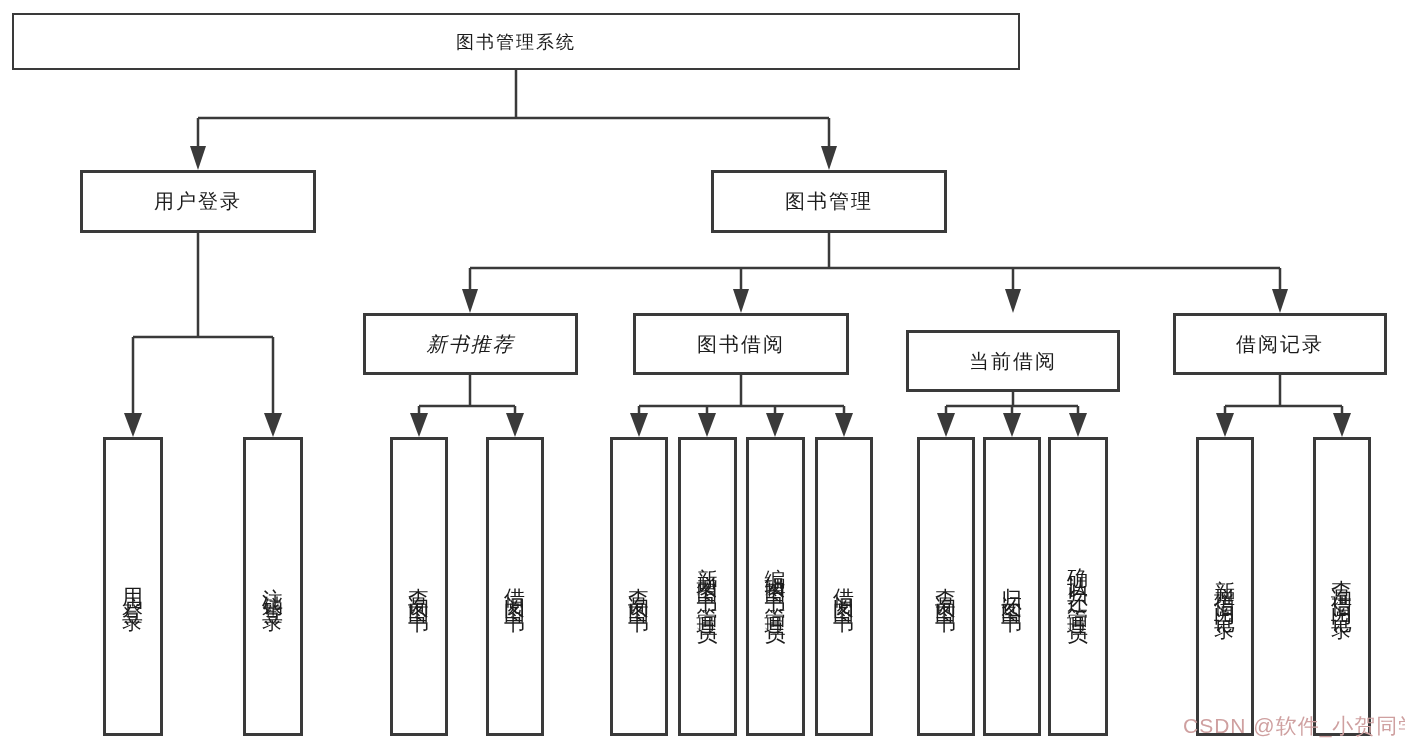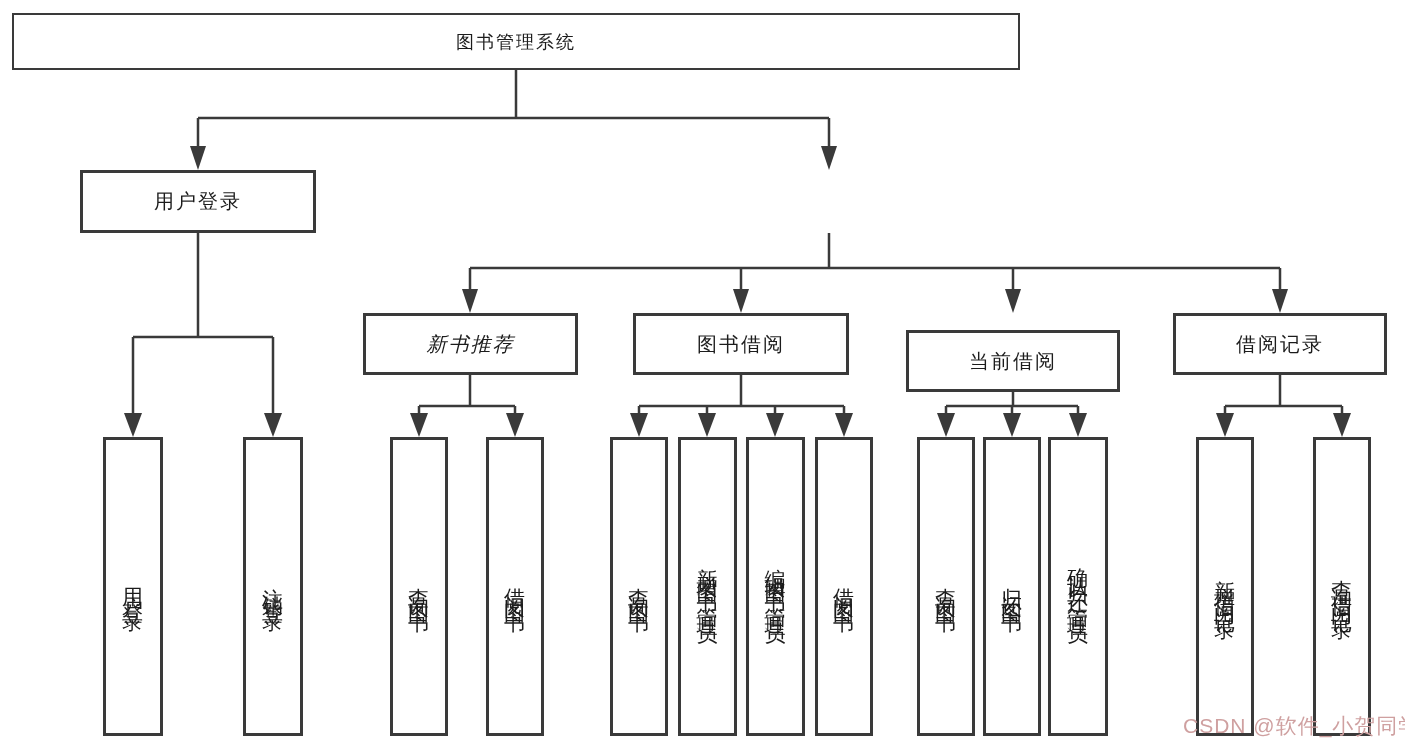--- a/index.html
+++ b/index.html
@@ -115,20 +115,23 @@
     </g>
   </svg>
 
   <div class="node root" style="left:12px; top:13px; width:1008px; height:57px;">
     <span>图书管理系统</span>
   </div>
 
   <div class="node branch" style="left:80px; top:170px; width:236px; height:63px;">
     <span>用户登录</span>
   </div>
+  <div class="node branch" style="left:711px; top:170px; width:236px; height:63px;">
+    <span>图书管理</span>
+  </div>
 
   <div class="node branch" style="left:363px; top:313px; width:215px; height:62px;font-style:italic;">
     <span>新书推荐</span>
   </div>
   <div class="node branch" style="left:633px; top:313px; width:216px; height:62px;">
     <span>图书借阅</span>
   </div>
   <div class="node branch" style="left:906px; top:313px; width:214px; height:62px;margin-top:17px;">
     <span>当前借阅</span>
   </div>

